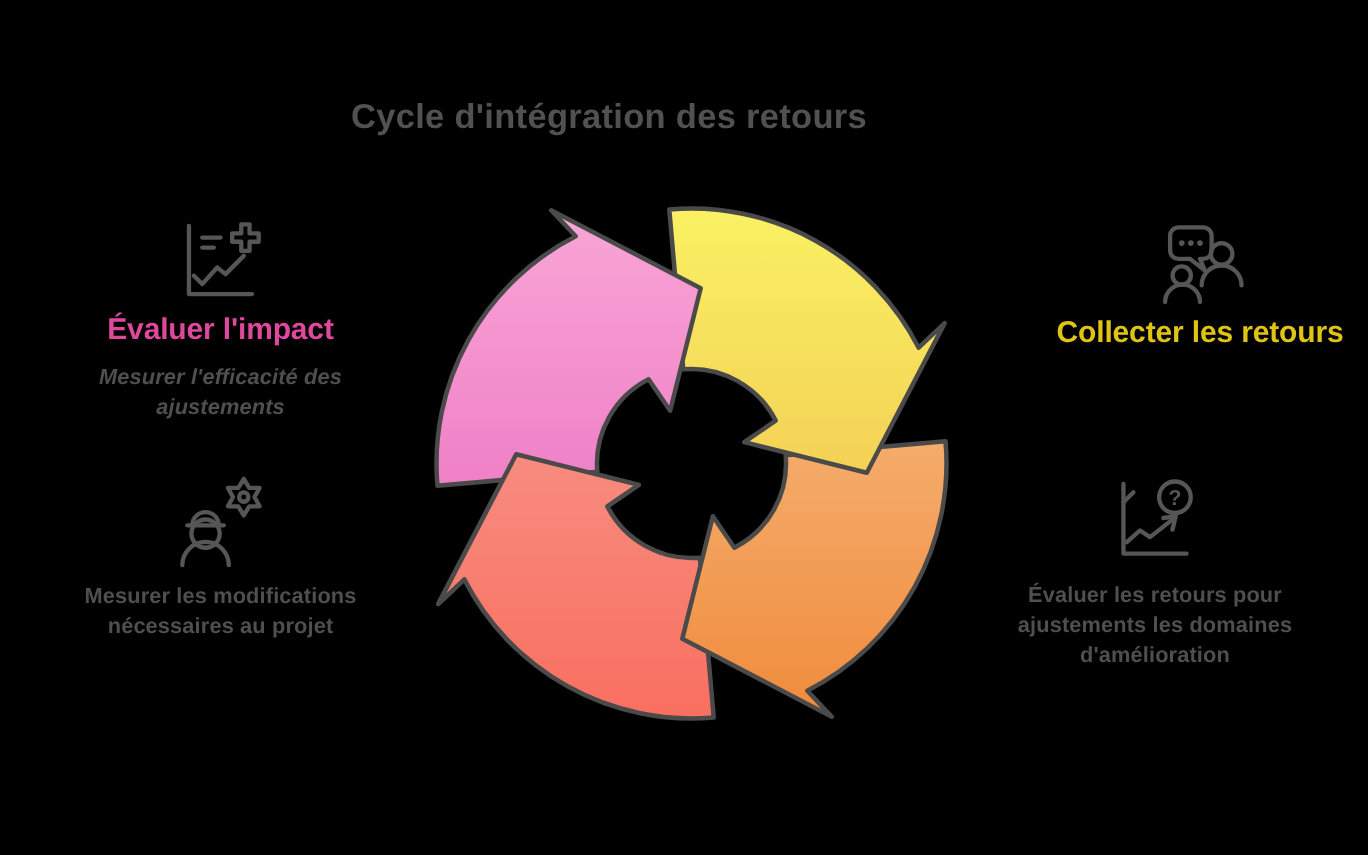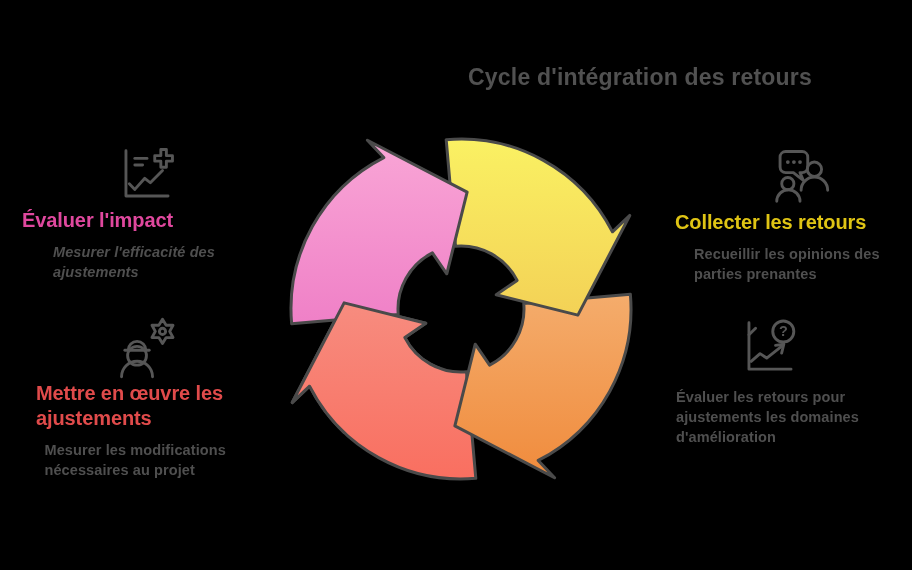--- a/index.html
+++ b/index.html
@@ -2,24 +2,24 @@
 <html><head>
 <meta charset="utf-8">
 <style>
   html,body{margin:0;padding:0;}
   body{
     width:912px;height:570px;position:relative;overflow:hidden;
     background:#000;font-family:"Liberation Sans",sans-serif;
     -webkit-font-smoothing:antialiased;
   }
   .page-title{
-    position:absolute;top:49px;left:0;width:812px;text-align:right;
+    position:absolute;top:49px;left:0;width:812px;text-align:center;
     font-size:23px;font-weight:700;color:#515151;letter-spacing:.2px;
   }
-  .step{position:absolute;text-align:left;}
+  .step{position:absolute;text-align:center;}
   .step .icon-wrap{display:flex;justify-content:center;align-items:flex-start;height:62px;margin-bottom:2px;}
   .step h2{
     margin:0 auto;font-size:20px;font-weight:700;line-height:25px;letter-spacing:-.1px;
   }
   .step p{
     margin:9px auto 0;font-size:14.5px;font-weight:700;line-height:20px;
     color:#4f4f4f;letter-spacing:.1px;
   }
   .step-evaluate{left:22px;top:144px;width:250px;}
   .step-implement{left:22px;top:317px;width:250px;}
@@ -88,21 +88,20 @@
       <circle class="ic-fill" cx="17" cy="14.5" r="1.7"></circle>
       <circle class="ic-fill" cx="22.5" cy="14.5" r="1.7"></circle>
       <circle class="ic-fill" cx="28" cy="14.5" r="1.7"></circle>
       <circle class="ic" cx="41" cy="21" r="6.5"></circle>
       <path class="ic" d="M29 40 a12 12 0 0 1 24 0"></path>
       <circle class="ic" cx="17" cy="34" r="5.5"></circle>
       <path class="ic" d="M7 50 a10.5 10.5 0 0 1 21 0"></path>
     </svg>
   </div>
   <h2 style="color: rgb(223, 196, 20);">Collecter les retours</h2>
-  <p>Recueillir les opinions des parties prenantes</p>
 </div>
 
 <div class="step step-analyze">
   <div class="icon-wrap">
     <svg width="62" height="62" viewBox="0 0 56 56">
       <path class="ic" d="M9 6 V48 H47"></path>
       <path class="ic" d="M9 17 L15 11"></path>
       <path class="ic" d="M11 41 L19 34 L25 38 L39 27"></path>
       <path class="ic" d="M33 26.5 L40.5 25.5 L38.5 33.5"></path>
       <circle class="ic" cx="40" cy="14" r="9.5"></circle>
@@ -116,21 +115,20 @@
   <div class="icon-wrap">
     <svg width="62" height="62" viewBox="0 0 56 56">
       <circle class="ic" cx="19" cy="35" r="8.5"></circle>
       <path class="ic" d="M8 30 H30"></path>
       <path class="ic" d="M11 30 a8 8 0 0 1 16 0"></path>
       <path class="ic" d="M5 54 a14 14 0 0 1 28 0"></path>
       <path class="ic" d="M42 2 L45.3 7.4 L51.5 7.5 L48.5 13 L51.5 18.5 L45.3 18.6 L42 24 L38.7 18.6 L32.5 18.5 L35.5 13 L32.5 7.5 L38.7 7.4 Z"></path>
       <circle class="ic" cx="42" cy="13" r="2.8"></circle>
     </svg>
   </div>
-  <h2 style="color: rgb(224, 75, 75);">Mettre en œuvre les ajustements</h2>
   <p>Mesurer les modifications nécessaires au projet</p>
 </div>
 
 <div class="step step-evaluate">
   <div class="icon-wrap">
     <svg width="62" height="62" viewBox="0 0 56 56">
       <path class="ic" d="M9 6 V47 H47"></path>
       <path class="ic" d="M17 13 H28"></path>
       <path class="ic" d="M17 19 H24"></path>
       <path class="ic" d="M12 36 L17 41 L26 31 L31 35 L42 24"></path>

